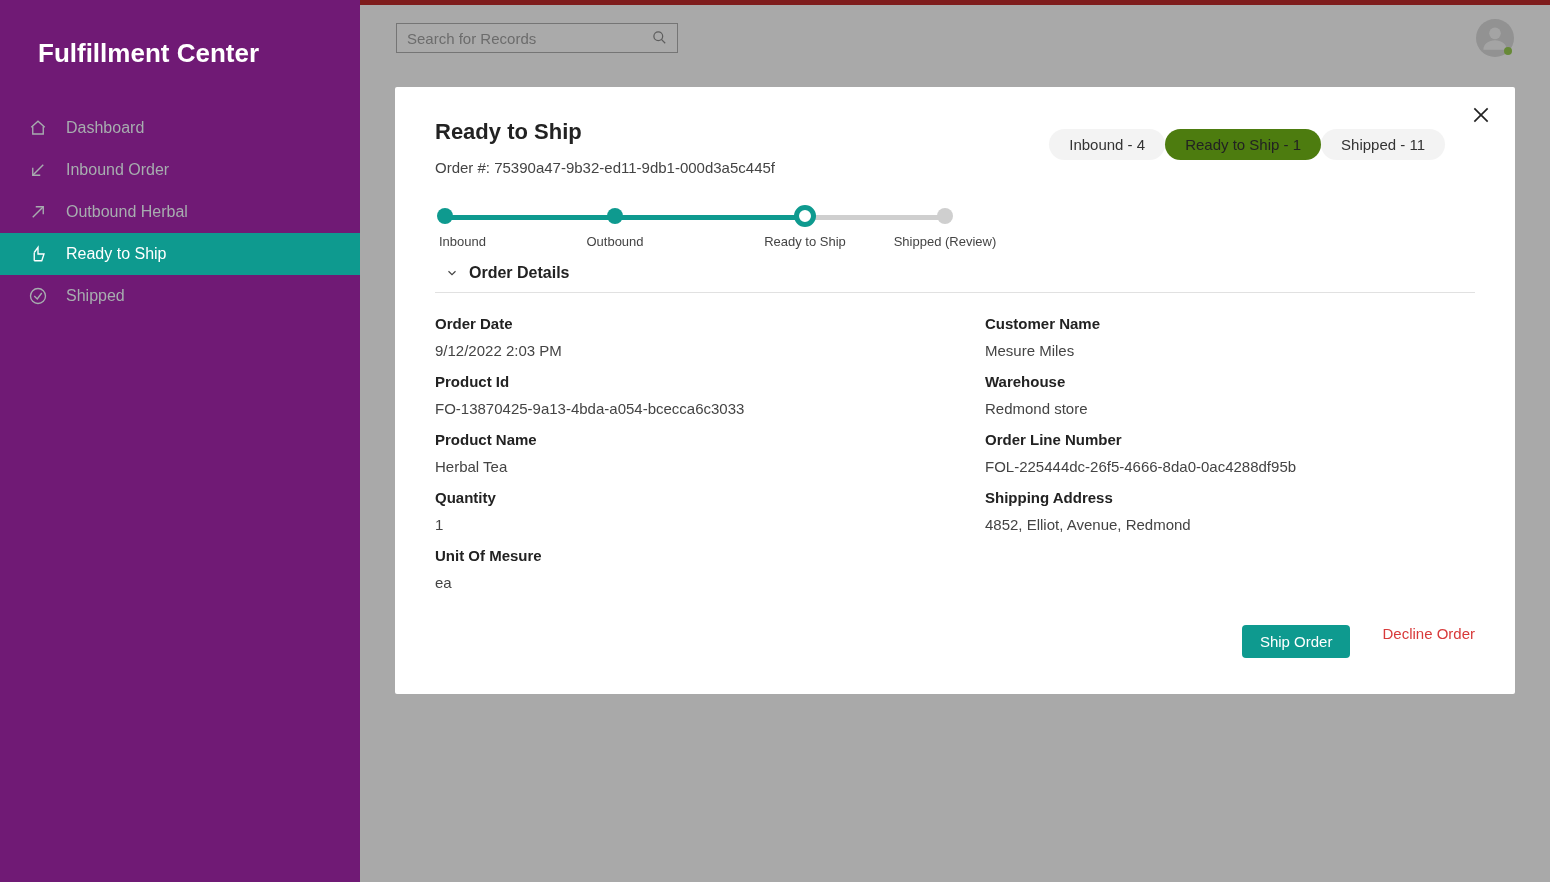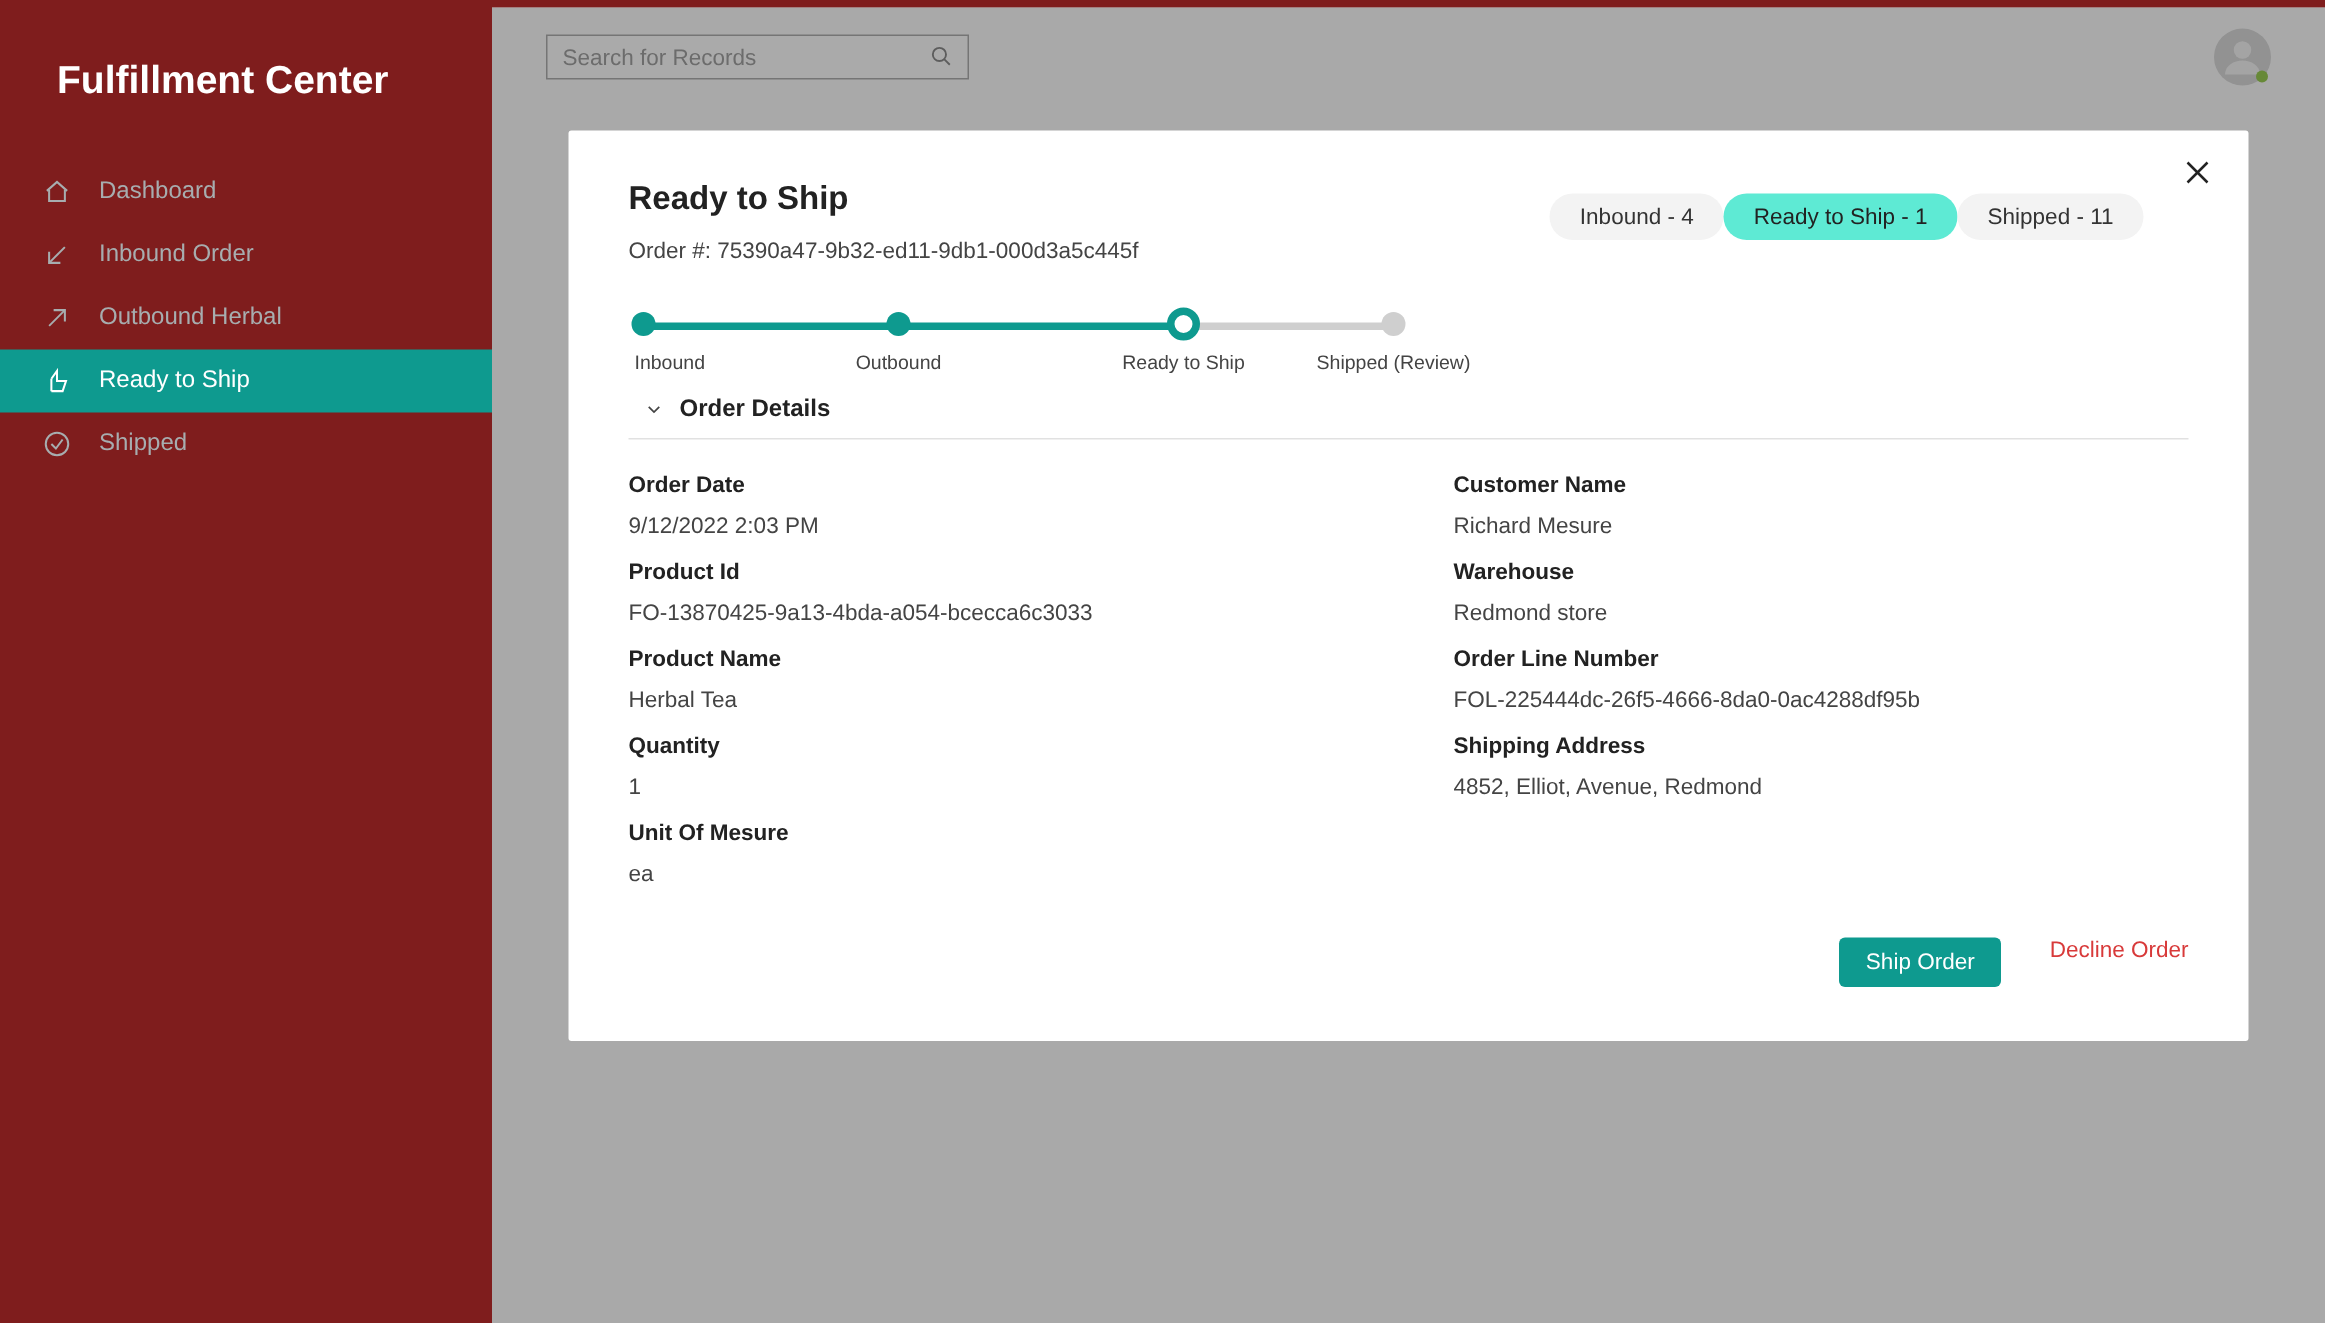--- a/index.html
+++ b/index.html
@@ -11,22 +11,22 @@
     position: relative;
     background: #fff;
   }
   .app {
     display: flex;
     width: 100%;
     height: 100%;
   }
   
   .sidebar {
-    width: 328px;
-    background: #7f1d1d;
+    width: 360px;
+    background: #701a75;
     color: #bfc5c9;
     padding-top: 38px;
     flex-shrink: 0;
   }
   .brand {
     color: #fff;
     font-size: 26px;
     font-weight: 700;
     padding: 0 28px 38px 38px;
   }
@@ -153,21 +153,21 @@
   }
   .pill {
     padding: 7px 20px;
     border-radius: 20px;
     font-size: 15px;
     background: #f3f3f3;
     color: #333;
     cursor: pointer;
   }
   .pill.active {
-    background: #5eead4;
+    background: #4d7c0f;
     color: #222;
   }
 
   
   .progress {
     position: relative;
     margin: 10px 0 10px 0;
     height: 46px;
     width: 600px;
   }
@@ -410,21 +410,21 @@
                 <div class="field-value">1</div>
               </div>
               <div class="field">
                 <div class="field-label">Unit Of Mesure</div>
                 <div class="field-value">ea</div>
               </div>
             </div>
           <div class="col" id="right-col">
               <div class="field">
                 <div class="field-label">Customer Name</div>
-                <div class="field-value">Richard Mesure</div>
+                <div class="field-value">Mesure Miles</div>
               </div>
               <div class="field">
                 <div class="field-label">Warehouse</div>
                 <div class="field-value">Redmond store</div>
               </div>
               <div class="field">
                 <div class="field-label">Order Line Number</div>
                 <div class="field-value">FOL-225444dc-26f5-4666-8da0-0ac4288df95b</div>
               </div>
               <div class="field">

